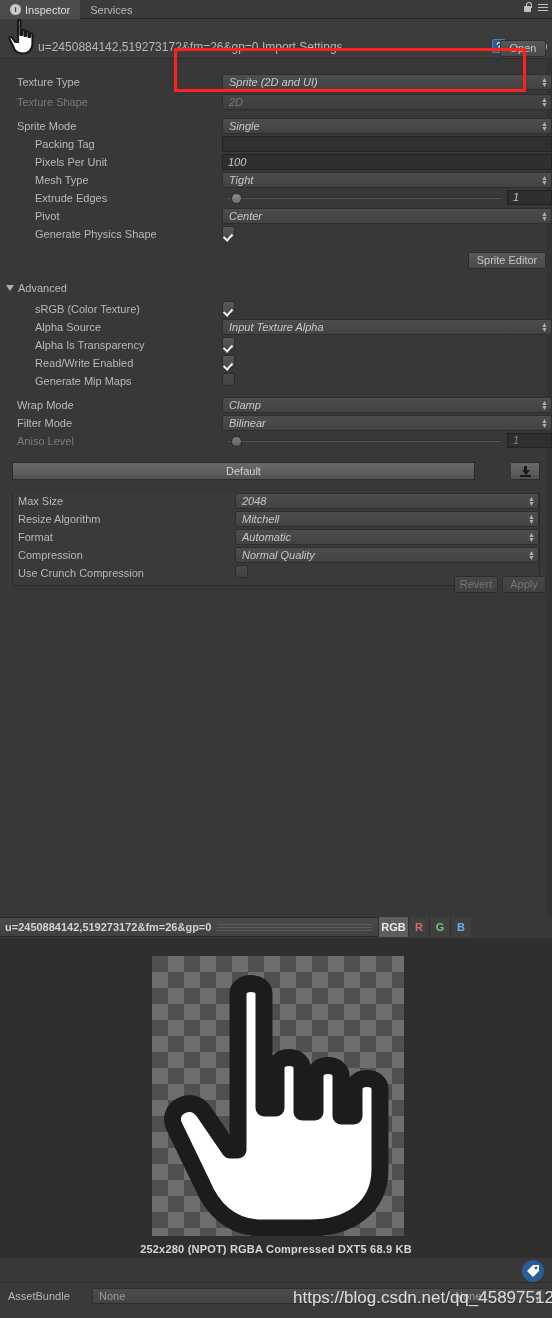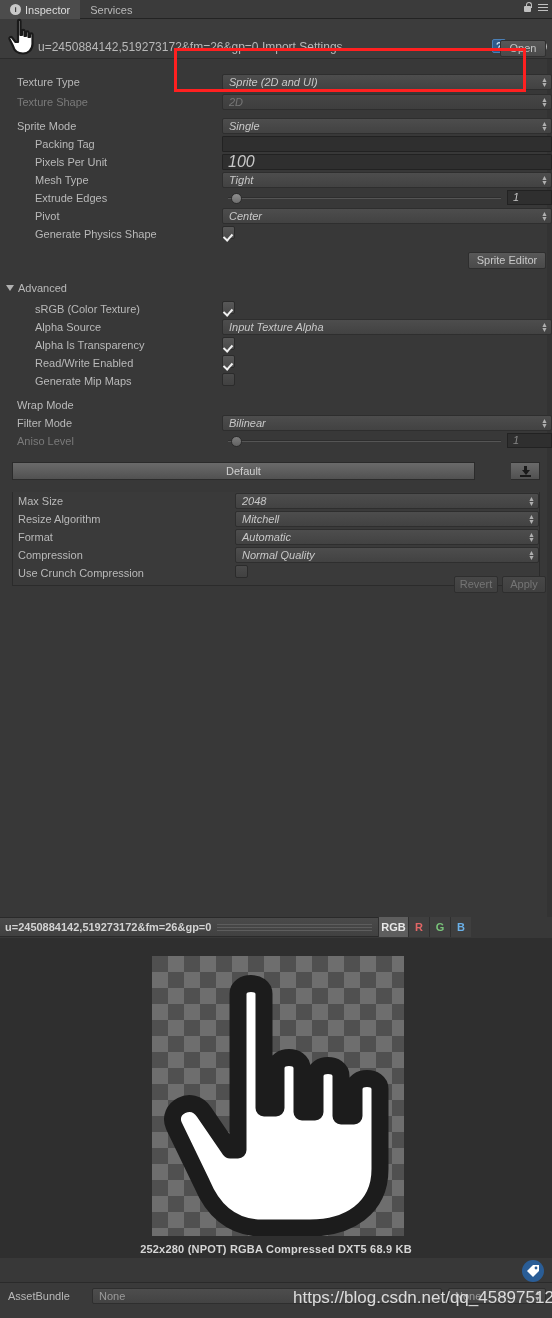--- a/index.html
+++ b/index.html
@@ -127,21 +127,21 @@
   .dropdown.disabled { color: #777; background: linear-gradient(#454545,#3e3e3e); }
   .dropdown .arrows {
     position: absolute; right: 4px; top: 2px;
     width: 6px; height: 12px;
     color: #b0b0b0; font-size: 7px; line-height: 5px; text-align: center;
   }
   .textfield {
     height: 16px; width: 100%;
     background: #2f2f2f;
     border: 1px solid #222; border-radius: 1px;
-    font-size: 16px; color: #c8c8c8;
+    font-size: 11px; color: #c8c8c8;
     padding-left: 5px; line-height: 14px;
     white-space: nowrap; overflow: hidden;
   }
   .checkbox {
     width: 13px; height: 13px;
     background: linear-gradient(#585858,#4a4a4a);
     border: 1px solid #2b2b2b; border-radius: 2px;
     position: relative;
   }
   .checkbox.checked::after {
@@ -500,20 +500,26 @@
     </div>
     <div class="row">
       <div class="label indent">Generate Mip Maps</div>
       <div class="field">
           <div class="checkbox off"></div>
         </div>
     </div>
 
     <div class="row" style="margin-top:6px">
       <div class="label">Wrap Mode</div>
+      <div class="field">
+          <div class="dropdown">
+        <span>Clamp</span>
+        <span class="arrows">▲<br>▼</span>
+      </div>
+        </div>
     </div>
     <div class="row">
       <div class="label">Filter Mode</div>
       <div class="field">
           <div class="dropdown">
         <span>Bilinear</span>
         <span class="arrows">▲<br>▼</span>
       </div>
         </div>
     </div>

